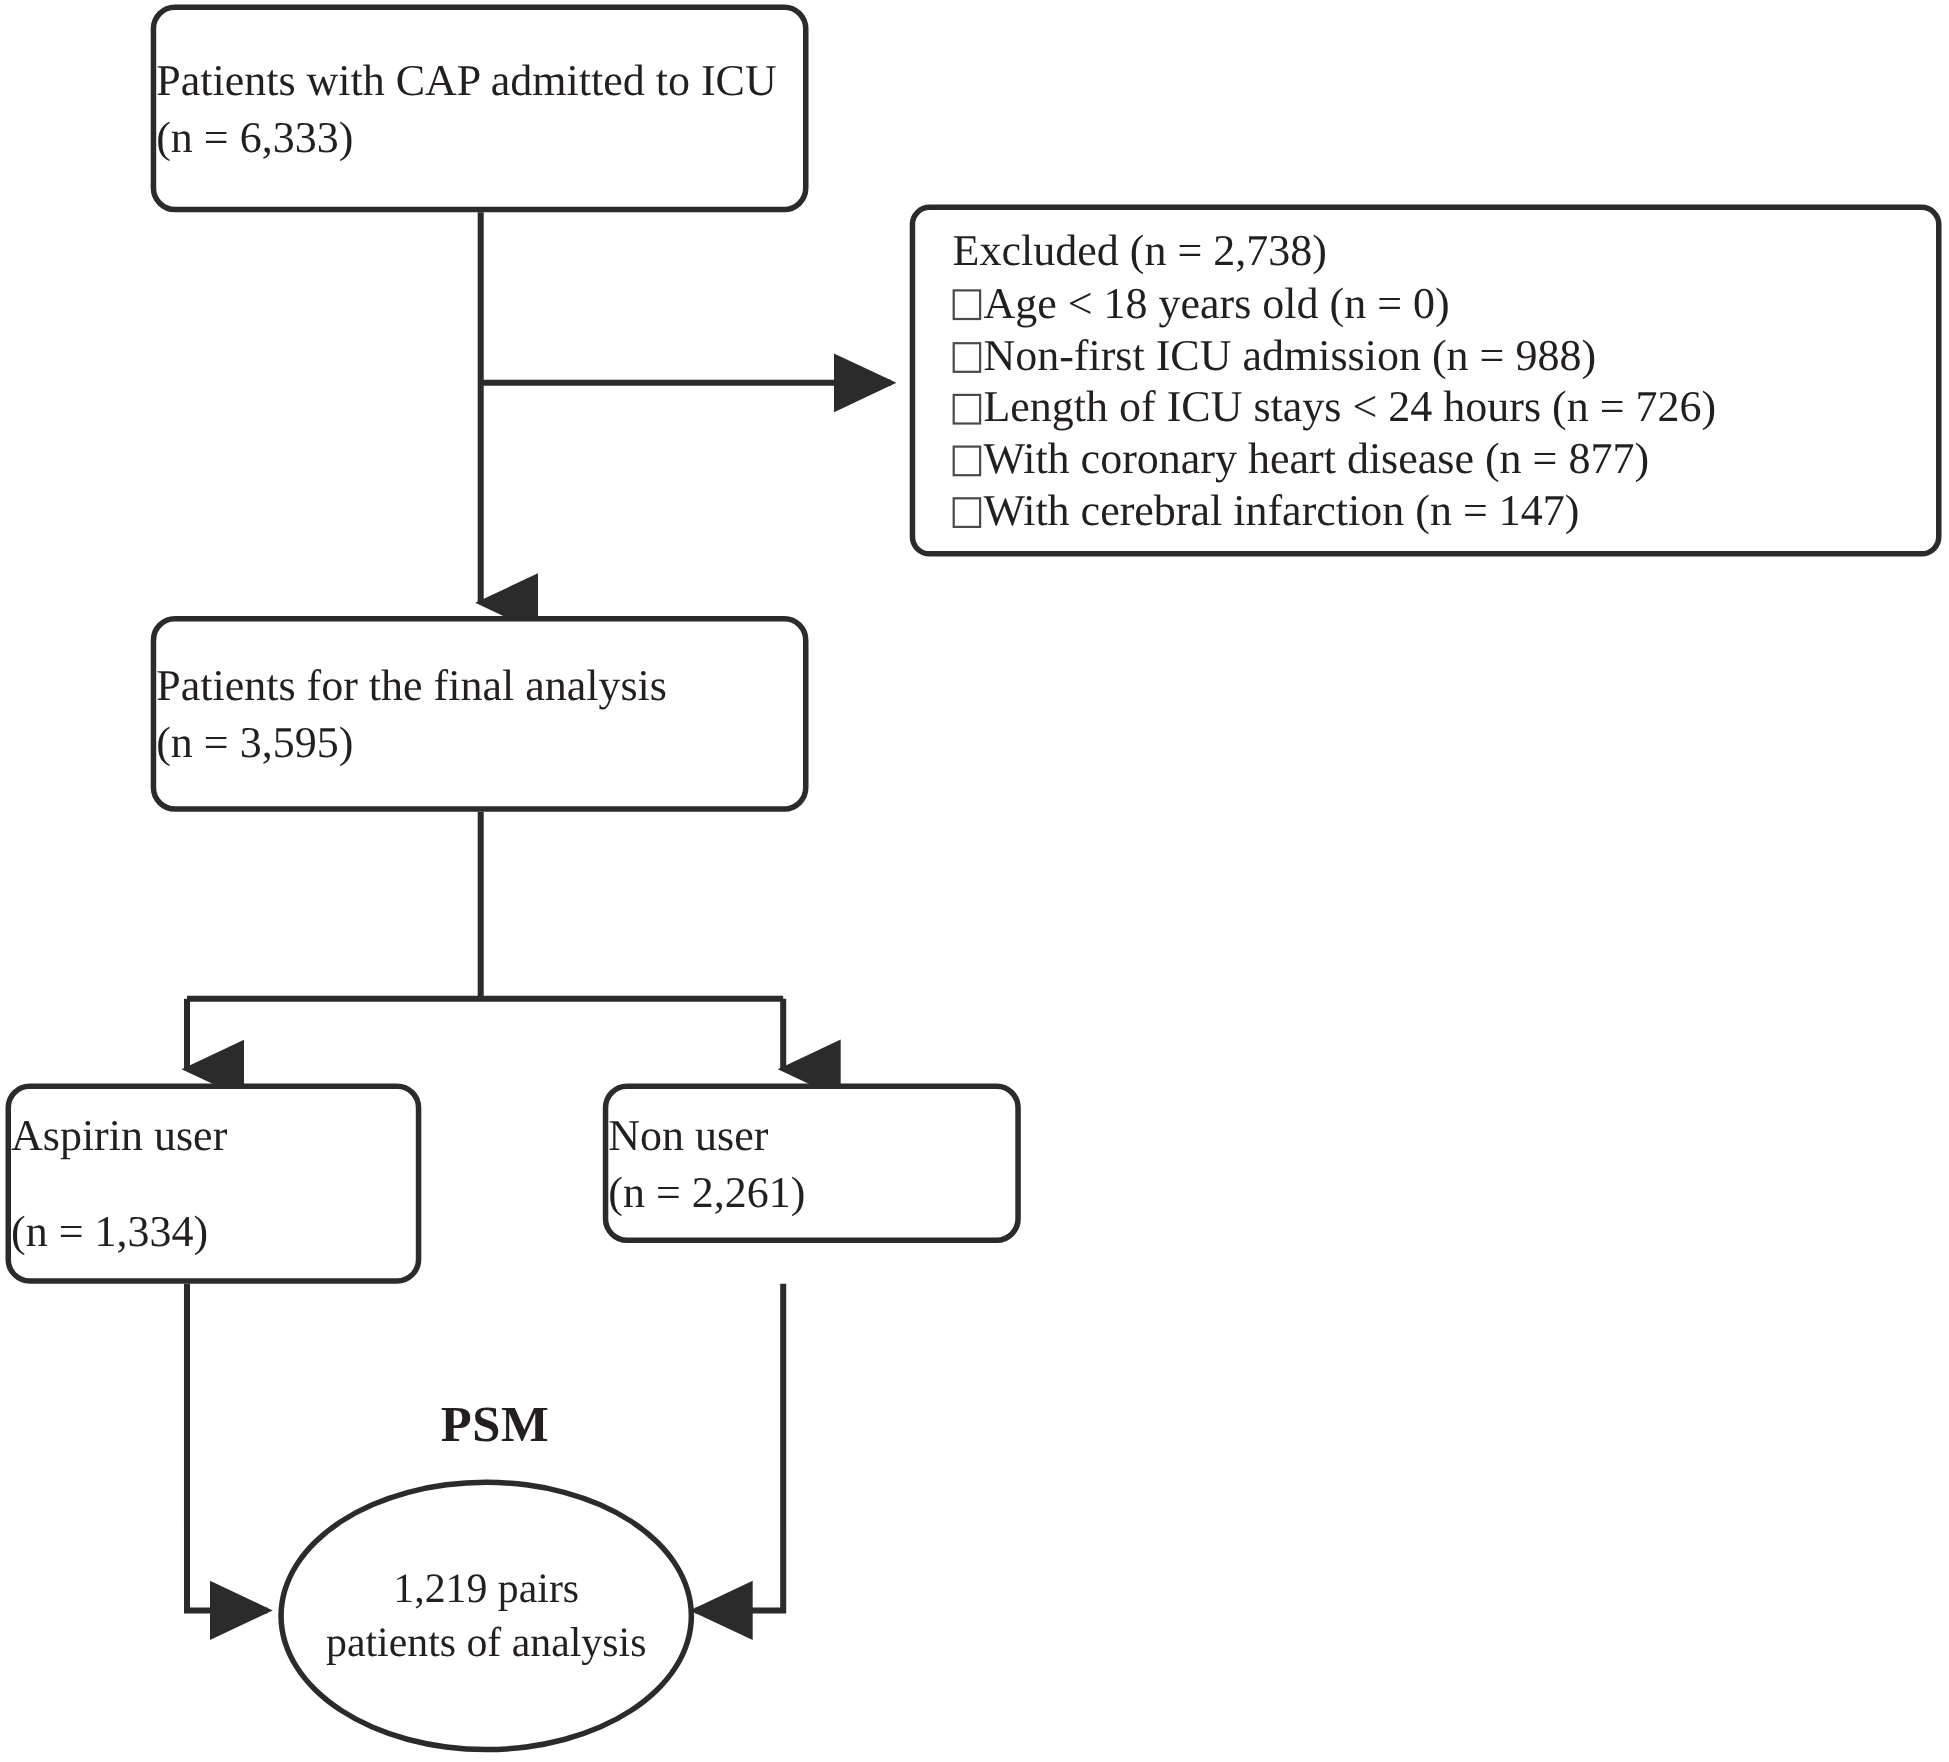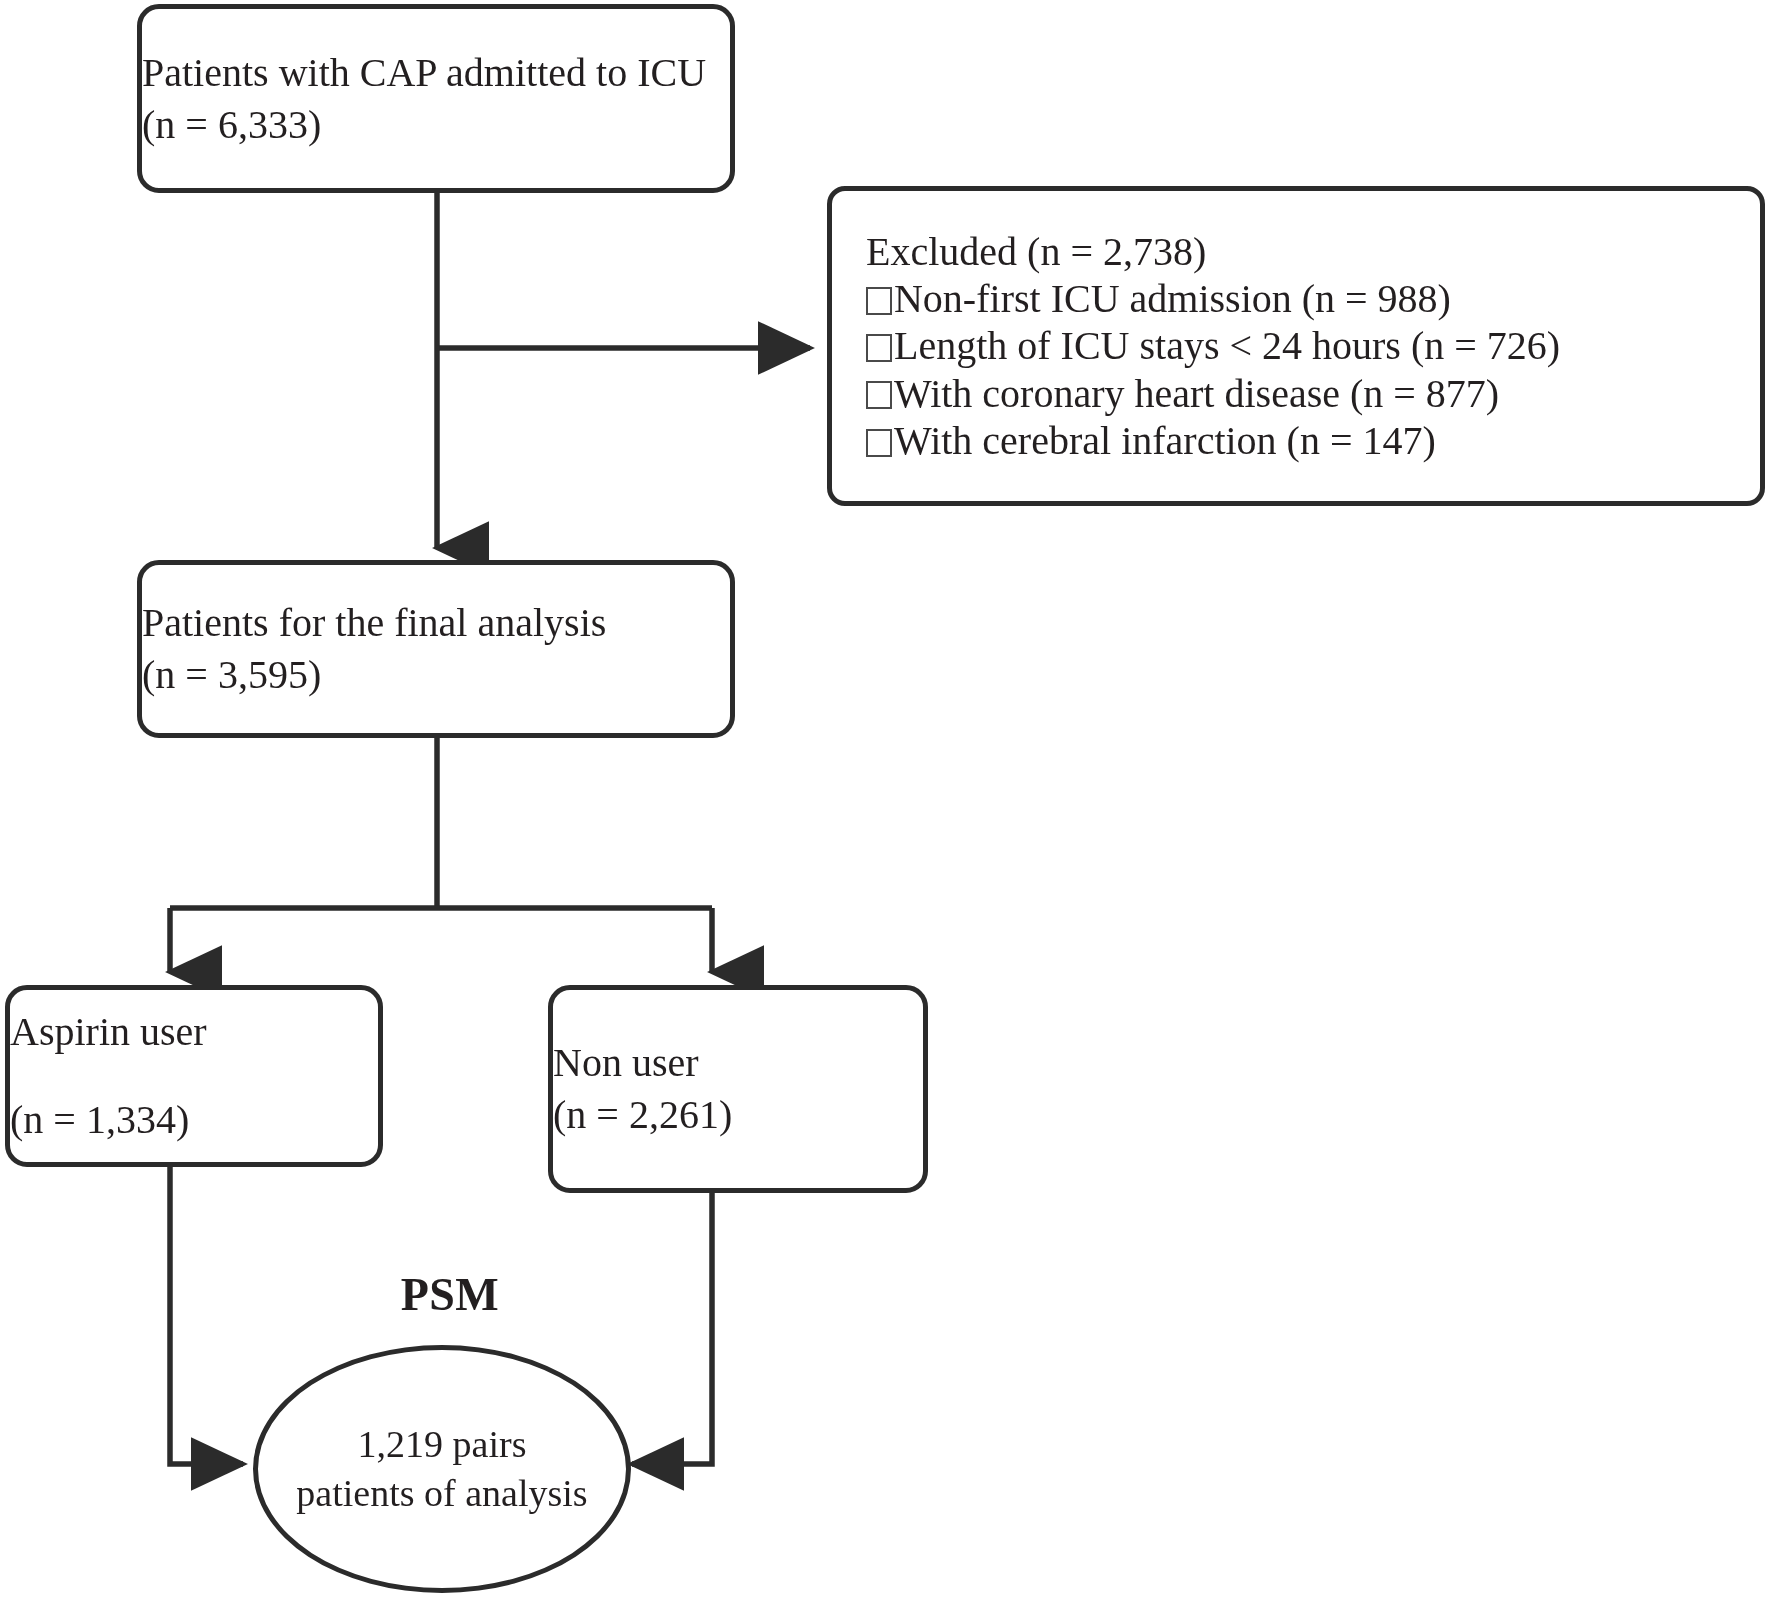--- a/index.html
+++ b/index.html
@@ -62,21 +62,21 @@
   #box-final {
     left: 137px; top: 560px; width: 598px; height: 178px;
     font-size: 40px;
   }
   #box-aspirin {
     left: 5px; top: 985px; width: 378px; height: 182px;
     font-size: 40px;
     gap: 36px;
   }
   #box-nonuser {
-    left: 548px; top: 985px; width: 380px; height: 208px;
+    left: 548px; top: 985px; width: 380px; height: 145px;
     font-size: 40px;
   }
   #psm-label {
     position: absolute;
     left: 330px; top: 1268px; width: 240px;
     text-align: center;
     font-size: 46px;
     font-weight: bold;
     letter-spacing: 0.5px;
   }
@@ -146,20 +146,21 @@
     </g>
   </svg>
 
   <div class="node" id="box-source">
     <span class="line">Patients with CAP admitted to ICU</span>
     <span class="line">(n = 6,333)</span>
   </div>
 
   <div class="node" id="box-excluded">
     <span class="line">Excluded (n = 2,738)</span>
+    <span class="line"><span class="tofu"></span><span>Age &lt; 18 years old (n = 0)</span></span>
     <span class="line"><span class="tofu"></span><span>Non-first ICU admission (n = 988)</span></span>
     <span class="line"><span class="tofu"></span><span>Length of ICU stays &lt; 24 hours (n = 726)</span></span>
     <span class="line"><span class="tofu"></span><span>With coronary heart disease (n = 877)</span></span>
     <span class="line"><span class="tofu"></span><span>With cerebral infarction (n = 147)</span></span>
   </div>
 
   <div class="node" id="box-final">
     <span class="line">Patients for the final analysis</span>
     <span class="line">(n = 3,595)</span>
   </div>

